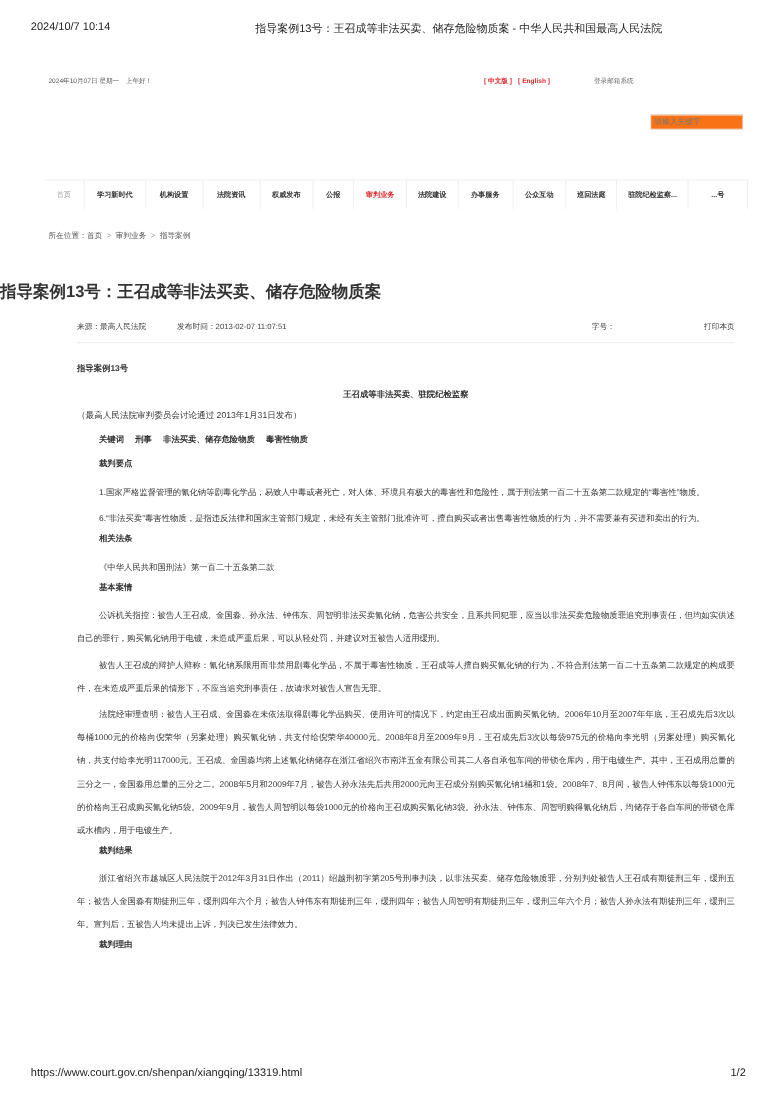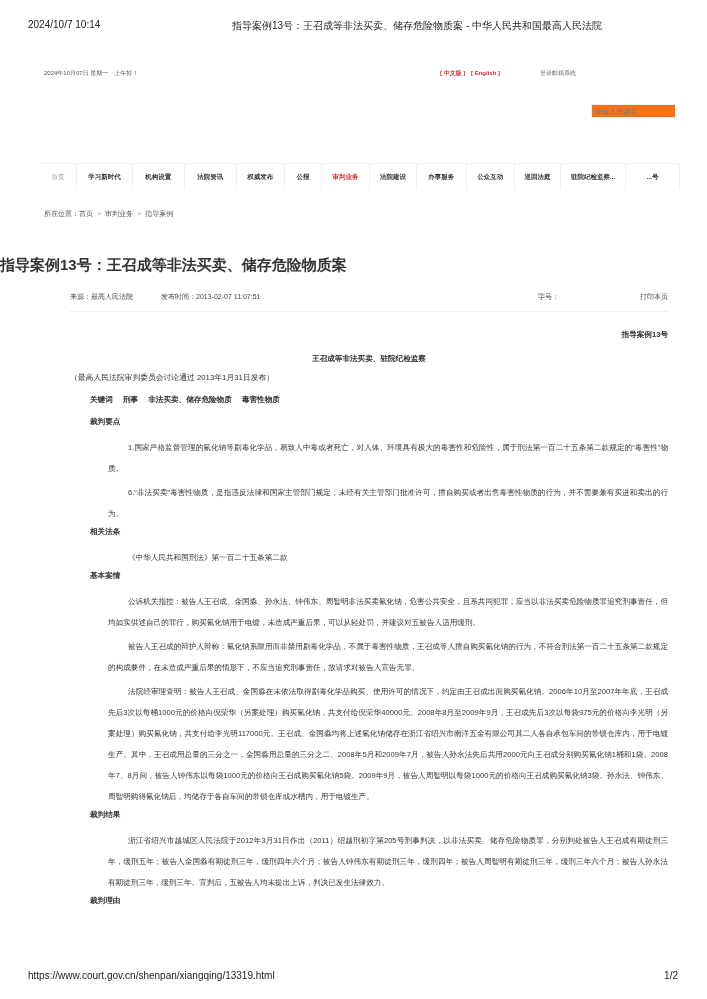--- a/index.html
+++ b/index.html
@@ -27,27 +27,27 @@
 
   .article-title { position: absolute; top: 256px; left: 0; width: 707px; text-align: left; font-size: 15px; color: #333; }
 
   .meta { position: absolute; top: 292px; left: 70px; width: 598px; height: 20px; font-size: 7px; color: #444; border-bottom: 1px solid #eee; }
   .meta .src { position: absolute; left: 0; top: 0; }
   .meta .pub { position: absolute; left: 91px; top: 0; }
   .meta .fs { position: absolute; left: 468px; top: 0; }
   .meta .print { position: absolute; right: 0; top: 0; }
 
   .content { position: absolute; top: 330px; left: 70px; width: 598px; font-size: 7.6px; color: #333; }
-  .content .case-no { font-weight: bold; font-size: 7.6px; margin-bottom: 14px; text-align: right; }
+  .content .case-no { font-weight: bold; font-size: 7.6px; margin-bottom: 14px; }
   .content .subtitle { text-align: center; font-weight: bold; margin-bottom: 8px; }
   .content .committee { text-align: left; margin-bottom: 12px; font-size: 7.8px; }
   .content .keywords { font-weight: bold; padding-left: 20px; margin-bottom: 12px; }
   .content .keywords span { margin-right: 8px; }
   .content h4 { font-weight: bold; padding-left: 20px; font-size: 7.6px; margin-bottom: 10px; }
-  .content p { text-indent: 20px; line-height: 21px; margin-bottom: 3px; text-align: justify; margin-left: 38px; }
+  .content p { text-indent: 20px; line-height: 21px; margin-bottom: 3px; text-align: justify; }
 
   .print-footer { position: absolute; top: 970px; left: 0; width: 707px; font-size: 10px; color: #222; }
   .print-footer .url { position: absolute; left: 28px; top: 0; }
   .print-footer .page { position: absolute; right: 29px; top: 0; }
 </style>
 </head>
 <body>
 
 <div class="print-header">
   <span class="date">2024/10/7 10:14</span>

